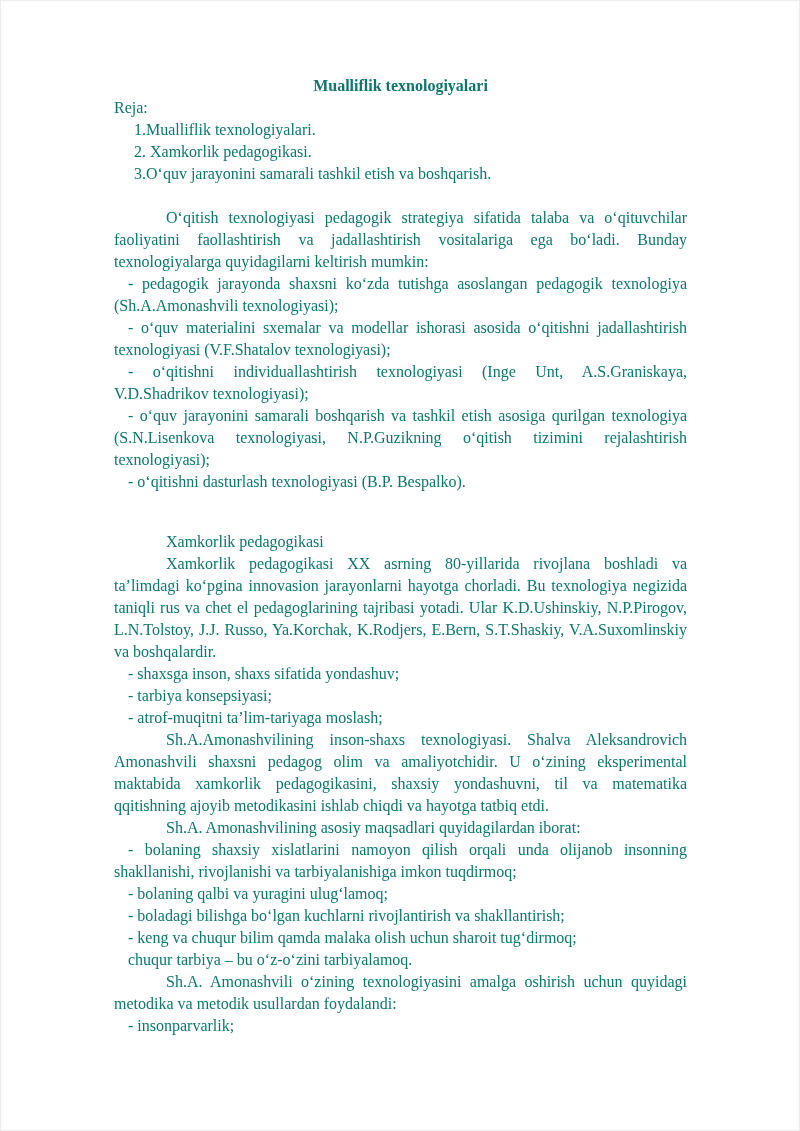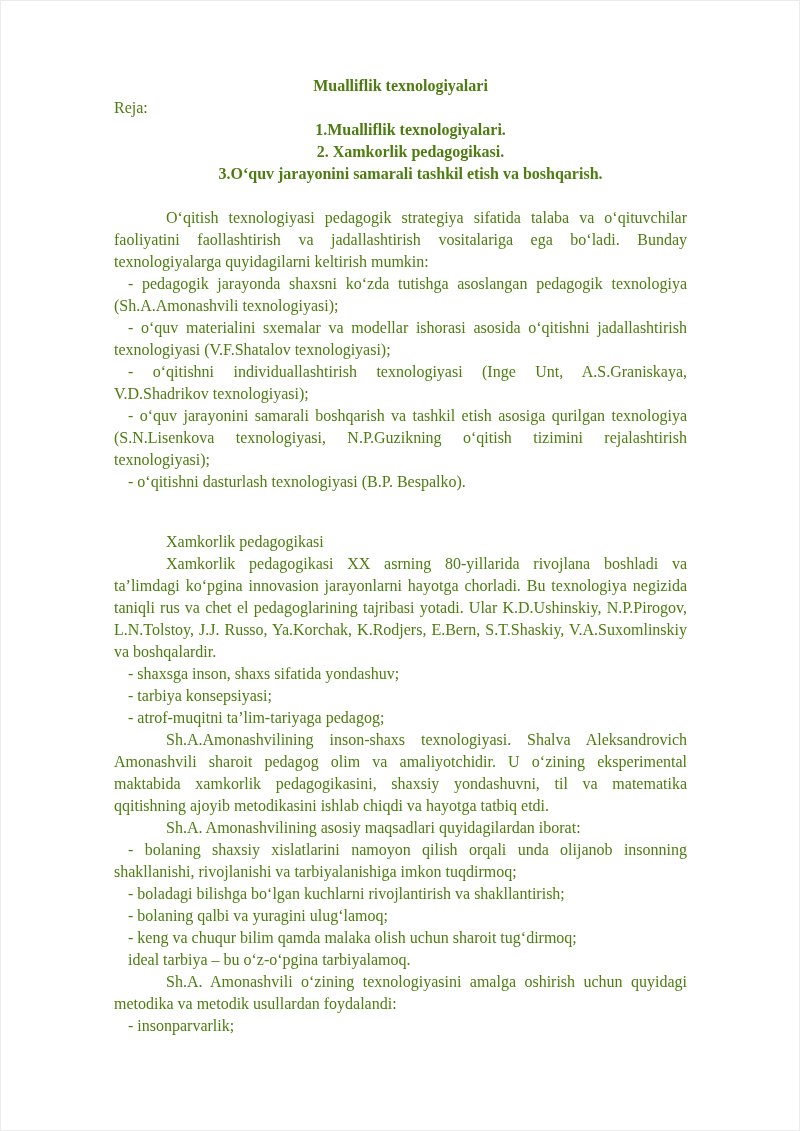--- a/index.html
+++ b/index.html
@@ -10,27 +10,27 @@
   .page {
     width: 800px;
     height: 1131px;
     box-sizing: border-box;
     background: #ffffff;
     border: 1px solid #ececec;
     padding: 74px 112px 40px 113px;
     font-family: "Liberation Serif", "DejaVu Serif", serif;
     font-size: 16px;
     line-height: 22px;
-    color: #4d7c0f;
+    color: #0f766e;
     overflow: hidden;
   }
   .page p { margin: 0; }
   .title  { text-align: center; font-weight: 700; }
   .center { }
-  .list   { padding-left: 20px; text-align: center; font-weight: bold; }
+  .list   { padding-left: 20px; text-align: left; }
   .para   { text-align: justify; text-indent: 52px; }
   .bullet { text-align: justify; text-indent: 14px; }
   .blank  { height: 22px; }
   .gap    { height: 38px; }
 </style>
 </head>
 <body>
 
 <div class="page">
   <div>
@@ -44,24 +44,24 @@
       <p class="bullet">- pedagogik jarayonda shaxsni ko‘zda tutishga asoslangan pedagogik texnologiya (Sh.A.Amonashvili texnologiyasi);</p>
       <p class="bullet">- o‘quv materialini sxemalar va modellar ishorasi asosida o‘qitishni jadallashtirish texnologiyasi (V.F.Shatalov texnologiyasi);</p>
       <p class="bullet">- o‘qitishni individuallashtirish texnologiyasi (Inge Unt, A.S.Graniskaya, V.D.Shadrikov texnologiyasi);</p>
       <p class="bullet">- o‘quv jarayonini samarali boshqarish va tashkil etish asosiga qurilgan texnologiya (S.N.Lisenkova texnologiyasi, N.P.Guzikning o‘qitish tizimini rejalashtirish texnologiyasi);</p>
       <p class="bullet">- o‘qitishni dasturlash texnologiyasi (B.P. Bespalko).</p>
       <p class="gap"></p>
       <p class="para">Xamkorlik pedagogikasi</p>
       <p class="para">Xamkorlik pedagogikasi XX asrning 80-yillarida rivojlana boshladi va ta’limdagi ko‘pgina innovasion jarayonlarni hayotga chorladi. Bu texnologiya negizida taniqli rus va chet el pedagoglarining tajribasi yotadi. Ular K.D.Ushinskiy, N.P.Pirogov, L.N.Tolstoy, J.J. Russo, Ya.Korchak, K.Rodjers, E.Bern, S.T.Shaskiy, V.A.Suxomlinskiy va boshqalardir.</p>
       <p class="bullet">- shaxsga inson,  shaxs sifatida yondashuv;</p>
       <p class="bullet">- tarbiya konsepsiyasi;</p>
-      <p class="bullet">- atrof-muqitni ta’lim-tariyaga pedagog;</p>
-      <p class="para">Sh.A.Amonashvilining inson-shaxs texnologiyasi. Shalva Aleksandrovich Amonashvili sharoit pedagog olim va amaliyotchidir. U o‘zining eksperimental maktabida xamkorlik pedagogikasini, shaxsiy yondashuvni, til va matematika qqitishning ajoyib metodikasini ishlab chiqdi va hayotga tatbiq etdi.</p>
+      <p class="bullet">- atrof-muqitni ta’lim-tariyaga moslash;</p>
+      <p class="para">Sh.A.Amonashvilining inson-shaxs texnologiyasi. Shalva Aleksandrovich Amonashvili shaxsni pedagog olim va amaliyotchidir. U o‘zining eksperimental maktabida xamkorlik pedagogikasini, shaxsiy yondashuvni, til va matematika qqitishning ajoyib metodikasini ishlab chiqdi va hayotga tatbiq etdi.</p>
       <p class="para">Sh.A. Amonashvilining asosiy maqsadlari quyidagilardan iborat:</p>
       <p class="bullet">- bolaning shaxsiy xislatlarini namoyon qilish orqali unda olijanob insonning shakllanishi, rivojlanishi va tarbiyalanishiga imkon tuqdirmoq;</p>
+      <p class="bullet">- bolaning qalbi va yuragini ulug‘lamoq;</p>
       <p class="bullet">- boladagi bilishga bo‘lgan kuchlarni rivojlantirish va shakllantirish;</p>
-      <p class="bullet">- bolaning qalbi va yuragini ulug‘lamoq;</p>
       <p class="bullet">- keng va chuqur bilim qamda malaka olish uchun sharoit tug‘dirmoq;</p>
-      <p class="bullet">ideal tarbiya – bu o‘z-o‘pgina tarbiyalamoq.</p>
+      <p class="bullet">chuqur tarbiya – bu o‘z-o‘zini tarbiyalamoq.</p>
       <p class="para">Sh.A. Amonashvili o‘zining texnologiyasini amalga oshirish uchun quyidagi metodika va metodik usullardan foydalandi:</p>
       <p class="bullet">- insonparvarlik;</p>
     </div>
 </div>
 
 </body></html>

